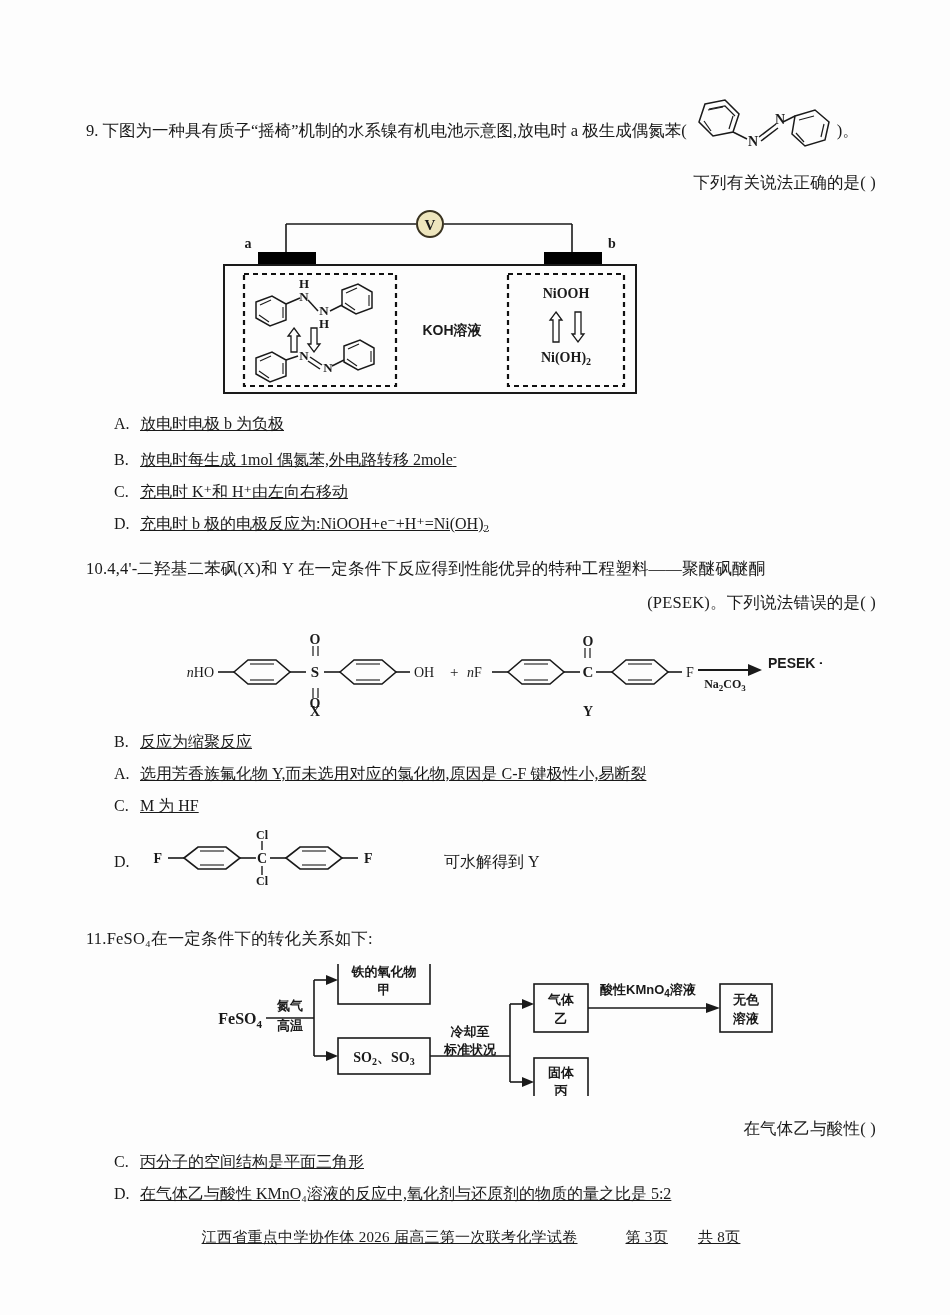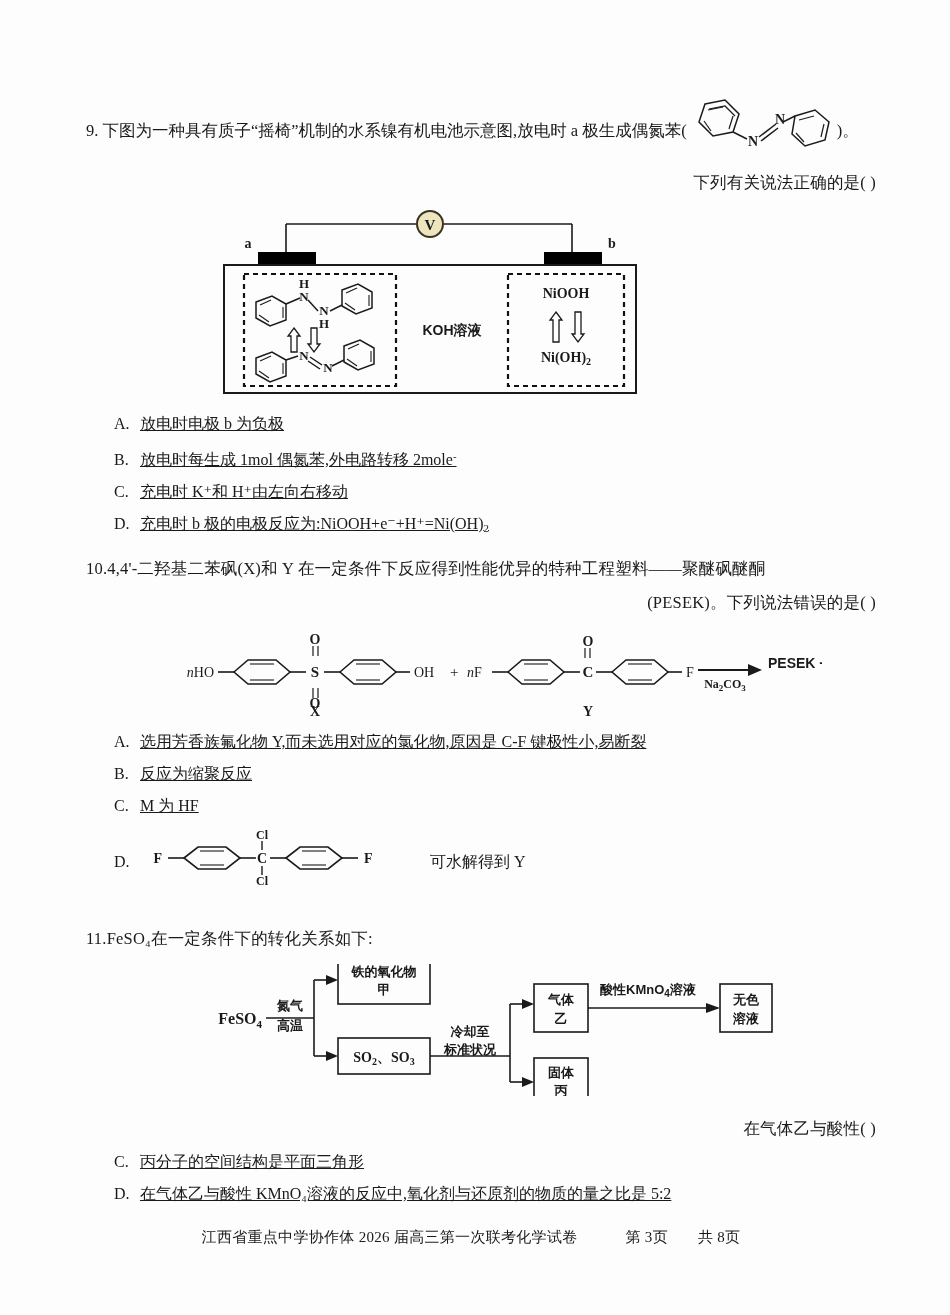--- a/index.html
+++ b/index.html
@@ -98,20 +98,21 @@
 
   
   .footer {
     position: absolute;
     left: 0;
     right: 8px;
     top: 1228px;
     text-align: center;
     font-size: 15px;
     letter-spacing: 0.3px;
+    text-decoration: underline;
   }
   .footer .gap-a { display: inline-block; width: 48px; }
   .footer .gap-b { display: inline-block; width: 30px; }
 
   .spacer-sm { height: 8px; }
   .spacer-md { height: 16px; }
   .spacer-lg { height: 26px; }
 </style>
 </head>
 <body>
@@ -312,24 +313,24 @@
         <text x="133" y="90" text-anchor="middle" font-family="'Liberation Serif',serif" font-size="14" font-weight="bold" fill="#1a1a1a">X</text>
         <text x="406" y="90" text-anchor="middle" font-family="'Liberation Serif',serif" font-size="14" font-weight="bold" fill="#1a1a1a">Y</text>
         <text x="543" y="62" text-anchor="middle" font-family="'Liberation Serif',serif" font-size="12" font-weight="bold" fill="#1a1a1a">Na<tspan font-size="9" dy="3">2</tspan><tspan font-size="12" dy="-3">CO</tspan><tspan font-size="9" dy="3">3</tspan></text>
         <text x="586" y="42" font-family="'Liberation Sans',sans-serif" font-size="14" font-weight="bold" fill="#1a1a1a">PESEK +(2n-1 ) M</text>
       </svg>
     </div>
 
     <div class="spacer-sm"></div>
 
     <div class="opt">
+      <span class="opt-label">B.</span><span>反应为缩聚反应</span>
+    </div>
+    <div class="opt">
       <span class="opt-label">A.</span><span>选用芳香族氟化物 Y,而未选用对应的氯化物,原因是 C-F 键极性小,易断裂</span>
-    </div>
-    <div class="opt">
-      <span class="opt-label">B.</span><span>反应为缩聚反应</span>
     </div>
     <div class="opt">
       <span class="opt-label">C.</span><span>M 为 HF</span>
     </div>
 
     <div class="optD-row">
       <span class="opt-label">D.</span>
       <span>
         <svg width="290" height="58" viewBox="0 0 290 58">
           <g stroke="#1a1a1a" stroke-width="1.6" fill="none">
@@ -346,21 +347,21 @@
             <line x1="162" y1="37" x2="186" y2="37" stroke-width="1.1"></line>
             <line x1="202" y1="30" x2="218" y2="30"></line>
           </g>
           <text x="22" y="35" text-anchor="end" font-family="'Liberation Serif',serif" font-size="14" font-weight="bold" fill="#1a1a1a">F</text>
           <text x="122" y="11" text-anchor="middle" font-family="'Liberation Serif',serif" font-size="12" font-weight="bold" fill="#1a1a1a">Cl</text>
           <text x="122" y="35" text-anchor="middle" font-family="'Liberation Serif',serif" font-size="14" font-weight="bold" fill="#1a1a1a">C</text>
           <text x="122" y="57" text-anchor="middle" font-family="'Liberation Serif',serif" font-size="12" font-weight="bold" fill="#1a1a1a">Cl</text>
           <text x="224" y="35" font-family="'Liberation Serif',serif" font-size="14" font-weight="bold" fill="#1a1a1a">F</text>
         </svg>
       </span>
-      <span style="margin-left:0;">可水解得到 Y</span>
+      <span style="margin-left:14px;">可水解得到 Y</span>
     </div>
 
     <div class="spacer-lg"></div>
 
     <div class="q-line">
       <span>11.</span><span>FeSO₄在一定条件下的转化关系如下:</span>
     </div>
 
     <div class="flow11">
       <svg width="570" height="132" viewBox="0 0 570 132">

